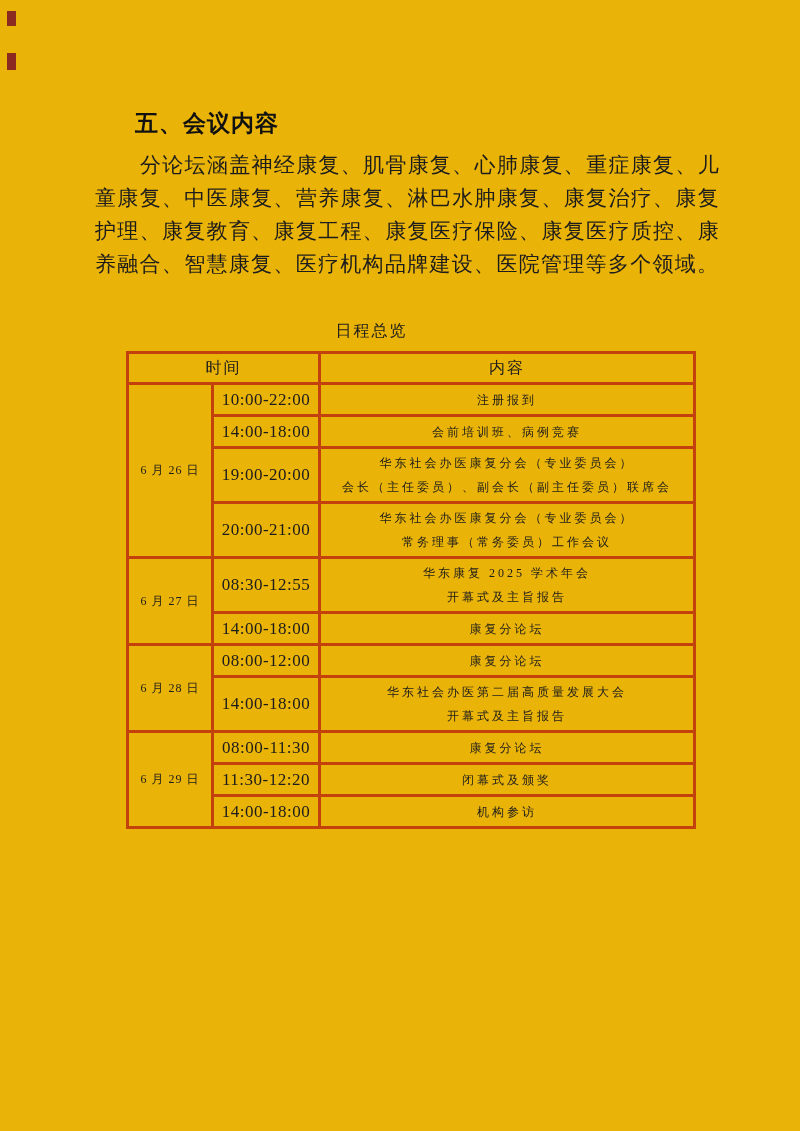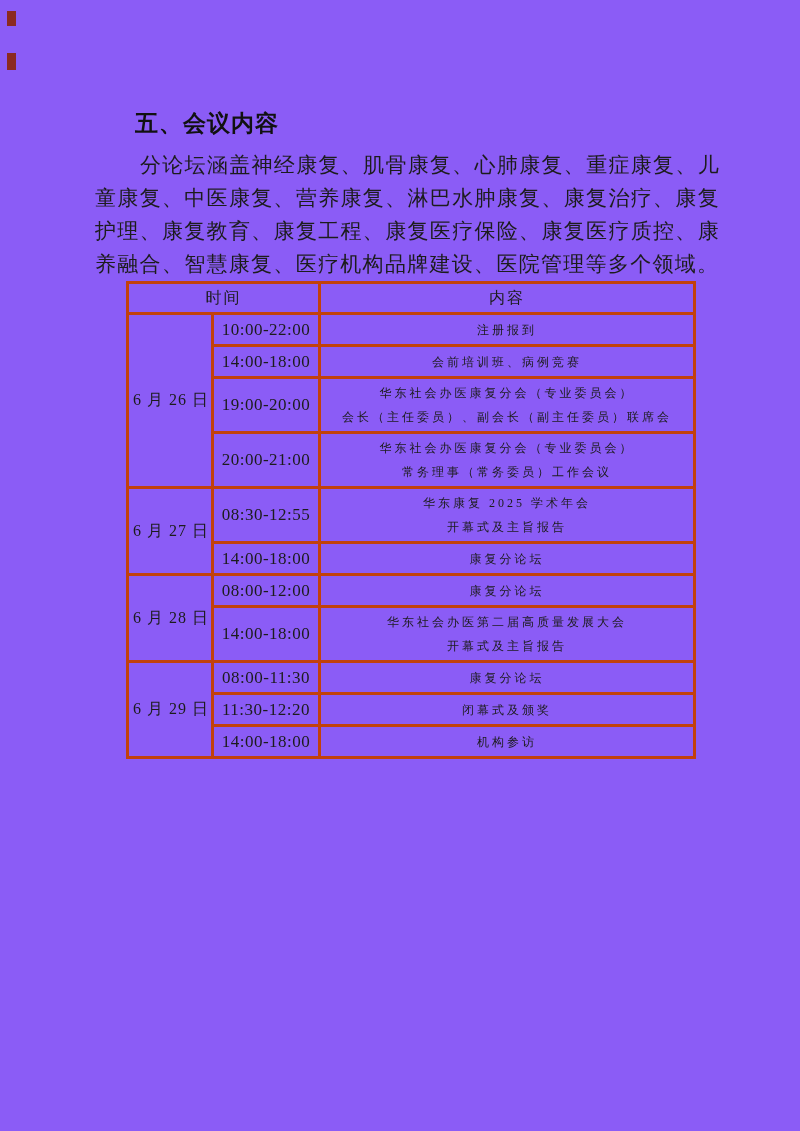--- a/index.html
+++ b/index.html
@@ -1,20 +1,20 @@
 <!DOCTYPE html>
 <html><head>
 <meta charset="utf-8">
 <style>
   html, body { margin: 0; padding: 0; background: #ffffff; }
   .page {
     position: relative;
     width: 800px;
     height: 1131px;
-    background: #8b5cf6;
+    background: #eab308;
     overflow: hidden;
     font-family: "Liberation Serif", "DejaVu Serif", serif;
     color: #1c1c1c;
   }
   .corner-mark {
     position: absolute;
     left: 7px;
     width: 9px;
     background: #8b2a21;
   }
@@ -62,37 +62,38 @@
     vertical-align: middle;
     font-weight: normal;
     padding: 2px 4px;
     box-sizing: border-box;
     overflow: hidden;
   }
   tr.hdr    { height: 31px; }
   tr.row-s  { height: 32px; }
   tr.row-d  { height: 51px; }
   .th-cell   { font-size: 16px; letter-spacing: 2px; }
-  .date-cell { font-size: 16px; letter-spacing: 1px; white-space: nowrap; }
+  .date-cell { font-size: 12px; letter-spacing: 1px; white-space: nowrap; }
   .time-cell { font-size: 17px; letter-spacing: 0.5px; white-space: nowrap; margin-top: 38px; }
   .content-cell { font-size: 12px; letter-spacing: 3px; margin-top: 36px; }
   .content-cell .line { line-height: 24px; }
 </style>
 </head>
 <body>
 
 <div class="page">
 
   <span class="corner-mark m1"></span>
   <span class="corner-mark m2"></span>
 
   <div class="heading">五、会议内容</div>
 
   <p class="body-para">分论坛涵盖神经康复、肌骨康复、心肺康复、重症康复、儿童康复、中医康复、营养康复、淋巴水肿康复、康复治疗、康复护理、康复教育、康复工程、康复医疗保险、康复医疗质控、康养融合、智慧康复、医疗机构品牌建设、医院管理等多个领域。</p>
 
+  <div class="table-title">日程总览</div>
 
   <table class="schedule">
     <colgroup>
       <col style="width:85px">
       <col style="width:107px">
       <col style="width:375px">
     </colgroup>
     <thead>
       <tr class="hdr">
         <th colspan="2" class="th-cell">时间</th>

